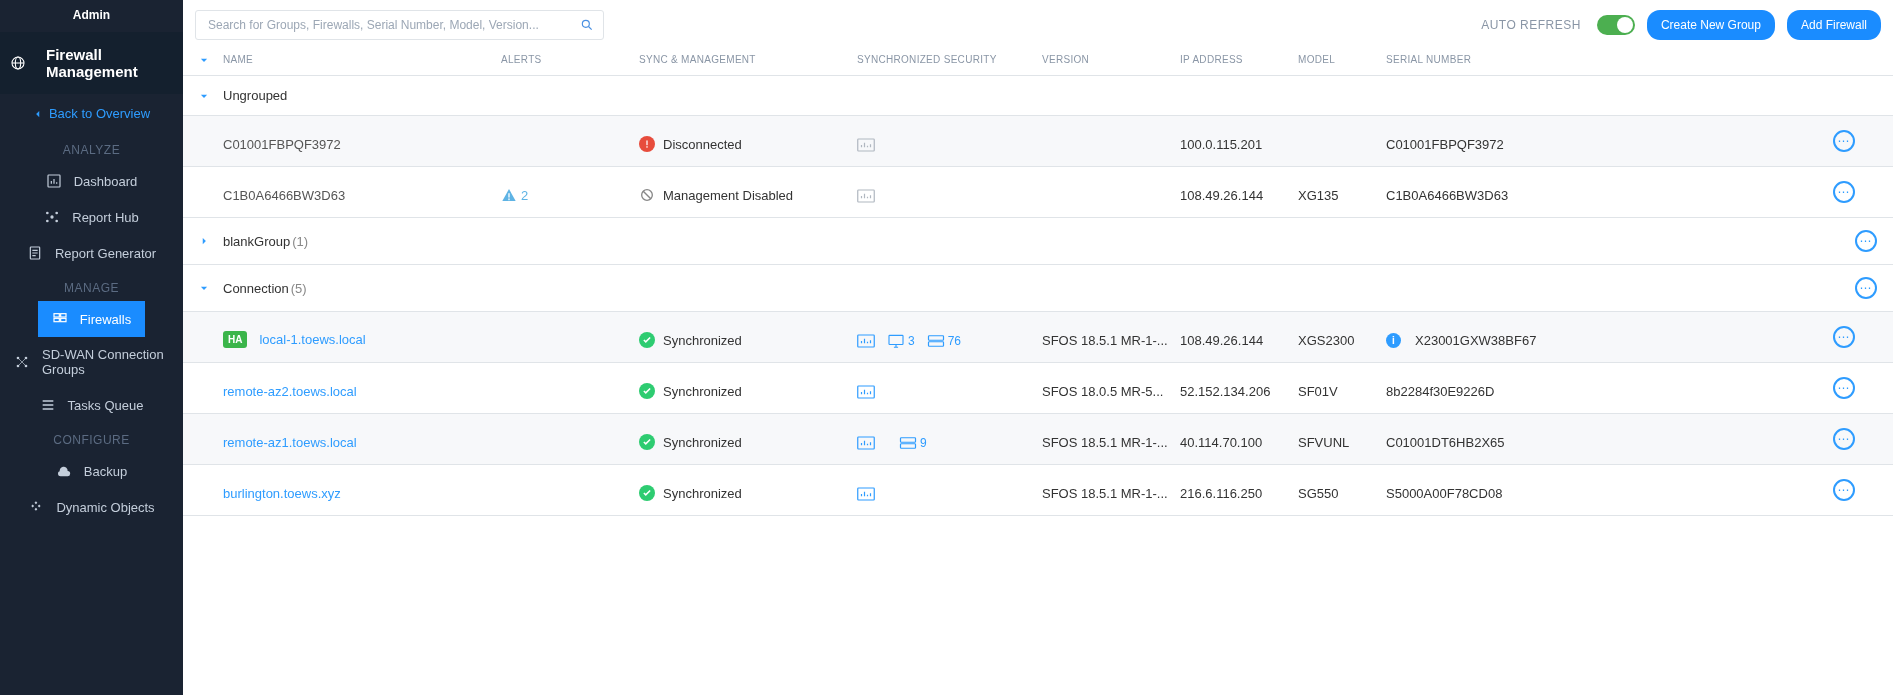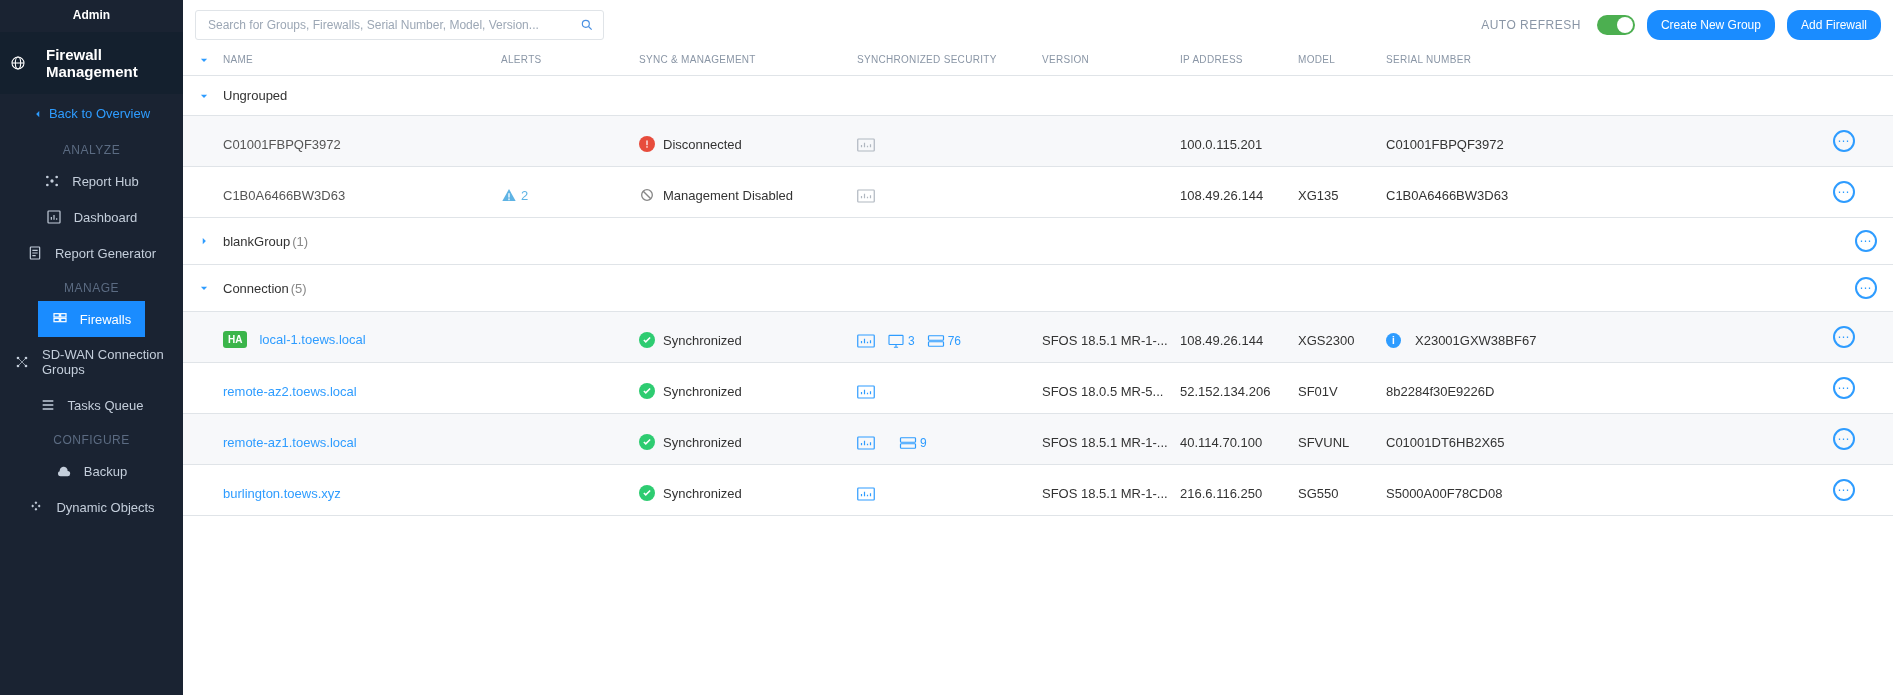--- a/index.html
+++ b/index.html
@@ -99,38 +99,38 @@
     <svg width="10" height="10" viewBox="0 0 16 16" fill="#2e9cff">
         <path d="M10 3l-5 5 5 5z"></path>
       </svg>
     <span>Back to Overview</span>
   </div>
 
   <div class="section-label">ANALYZE</div>
 
   <div class="nav-item">
     <span class="nav-icon">
+      <svg width="16" height="16" viewBox="0 0 24 24" fill="none" stroke="#c4cedb" stroke-width="1.8">
+          <rect x="3" y="3" width="18" height="18" rx="1"></rect>
+          <path d="M8 16v-4M12 16V9M16 16v-2"></path>
+        </svg>
+    </span>
+    <span>Dashboard</span>
+  </div>
+  <div class="nav-item">
+    <span class="nav-icon">
       <svg width="16" height="16" viewBox="0 0 24 24" fill="#c4cedb">
           <circle cx="5" cy="6" r="2"></circle>
           <circle cx="19" cy="6" r="2"></circle>
           <circle cx="5" cy="18" r="2"></circle>
           <circle cx="19" cy="18" r="2"></circle>
           <circle cx="12" cy="12" r="2.5"></circle>
         </svg>
     </span>
     <span>Report Hub</span>
-  </div>
-  <div class="nav-item">
-    <span class="nav-icon">
-      <svg width="16" height="16" viewBox="0 0 24 24" fill="none" stroke="#c4cedb" stroke-width="1.8">
-          <rect x="3" y="3" width="18" height="18" rx="1"></rect>
-          <path d="M8 16v-4M12 16V9M16 16v-2"></path>
-        </svg>
-    </span>
-    <span>Dashboard</span>
   </div>
   <div class="nav-item">
     <span class="nav-icon">
       <svg width="16" height="16" viewBox="0 0 24 24" fill="none" stroke="#c4cedb" stroke-width="1.8">
           <rect x="5" y="3" width="14" height="18" rx="1"></rect>
           <path d="M8 8h8M8 12h8M8 16h5"></path>
         </svg>
     </span>
     <span>Report Generator</span>
   </div>

